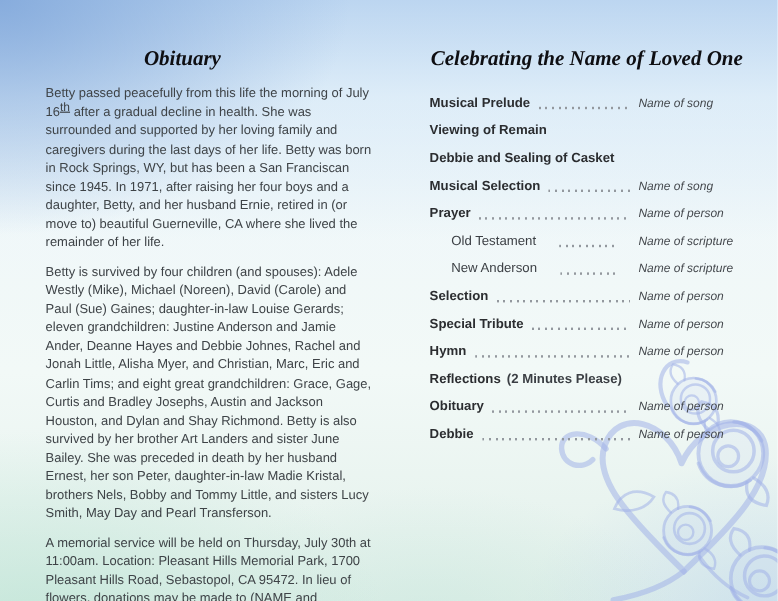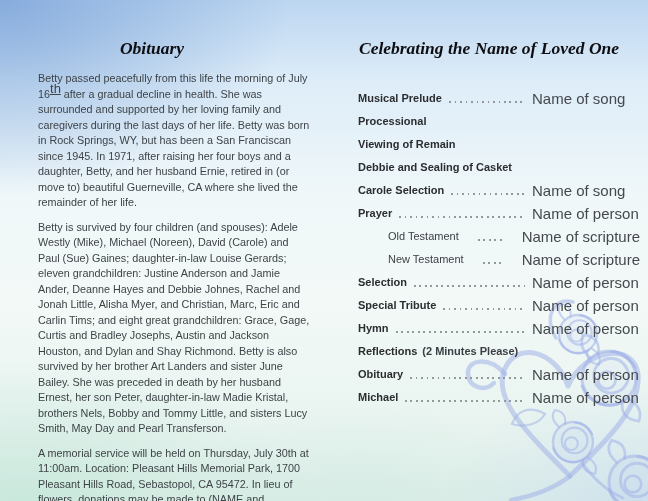--- a/index.html
+++ b/index.html
@@ -34,63 +34,64 @@
     font-family: "Liberation Serif", serif;
     font-style: italic;
     font-weight: bold;
     font-size: 17.5px;
     line-height: 21px;
     color: #0e0e12;
     text-align: center;
     white-space: nowrap;
   }
   .col-left  h1.page-title { margin-bottom: 12px; padding-right: 44px; }
-  .col-right h1.page-title { margin-bottom: 33px; padding-right: 20px; text-align: center; }
+  .col-right h1.page-title { margin-bottom: 21px; padding-right: 20px; text-align: center; }
   .obit-text p {
     margin: 0 0 9px 0;
     font-size: 10.8px;
     line-height: 15.5px;
     color: #3e4347;
   }
-  .obit-text sup { font-size: 13px; line-height: 0; text-decoration: underline; }
+  .obit-text sup { font-size: 10px; line-height: 0; text-decoration: underline; }
   .prow {
     display: flex;
     align-items: flex-end;
     height: 13px;
     margin-bottom: 10px;
     font-size: 11px;
     line-height: 13px;
   }
   .prow .plabel {
     font-weight: bold;
     color: #2b2d30;
     white-space: nowrap;
     flex: 0 0 auto;
   }
-  .prow.sub { margin-left: 30px; gap: 12px; }
+  .prow.sub { margin-left: 18px; gap: 12px; }
   .prow.sub .plabel { font-weight: normal; color: #3b3f44; }
   .prow.tight { margin-bottom: 1px; }
   .prow .suffix {
     font-weight: bold;
     color: #3b3f44;
     margin-left: 5px;
     white-space: nowrap;
   }
   .leader {
     flex: 1 1 auto;
     height: 1.7px;
     margin: 0 7px 2px 7px;
     align-self: flex-end;
     background-image: repeating-linear-gradient(90deg, #93989e 0, #93989e 1.7px, transparent 1.7px, transparent 5.5px);
   }
   .pvalue {
     flex: 0 0 108px;
-    font-size: 15px;
+    font-size: 10px;
     color: #45494e;
     white-space: nowrap;
+    font-style: italic;
   }
 </style>
 </head>
 <body>
 
 <div class="page">
 
   <svg class="watermark" width="225" height="215" viewBox="0 0 225 215" aria-hidden="true">
     <defs>
       <g id="rose">
@@ -135,53 +136,50 @@
   <div class="col col-right">
     <h1 class="page-title">Celebrating the Name of Loved One</h1>
     <div class="rows">
 
       <div class="prow">
         <span class="plabel">Musical Prelude</span>
         <span class="leader"></span>
         <span class="pvalue">Name of song</span>
       </div>
 
-      <div class="prow">
-        <span class="plabel">Processional</span>
-      </div>
 
       <div class="prow">
         <span class="plabel">Viewing of Remain</span>
       </div>
 
       <div class="prow">
         <span class="plabel">Debbie and Sealing of Casket</span>
       </div>
 
       <div class="prow">
-        <span class="plabel">Carole Selection</span>
+        <span class="plabel">Musical Selection</span>
         <span class="leader"></span>
         <span class="pvalue">Name of song</span>
       </div>
 
       <div class="prow">
         <span class="plabel">Prayer</span>
         <span class="leader"></span>
         <span class="pvalue">Name of person</span>
       </div>
 
 
       <div class="prow sub">
         <span class="plabel">Old Testament</span>
         <span class="leader"></span>
         <span class="pvalue">Name of scripture</span>
       </div>
 
       <div class="prow sub">
-        <span class="plabel">New Testament</span>
+        <span class="plabel">New Anderson</span>
         <span class="leader"></span>
         <span class="pvalue">Name of scripture</span>
       </div>
 
       <div class="prow">
         <span class="plabel">Selection</span>
         <span class="leader"></span>
         <span class="pvalue">Name of person</span>
       </div>
 
@@ -202,21 +200,21 @@
         <span class="suffix">(2 Minutes Please)</span>
       </div>
 
       <div class="prow">
         <span class="plabel">Obituary</span>
         <span class="leader"></span>
         <span class="pvalue">Name of person</span>
       </div>
 
       <div class="prow">
-        <span class="plabel">Michael</span>
+        <span class="plabel">Debbie</span>
         <span class="leader"></span>
         <span class="pvalue">Name of person</span>
       </div>
 
     </div>
   </div>
 
 </div>
 
 </body></html>

